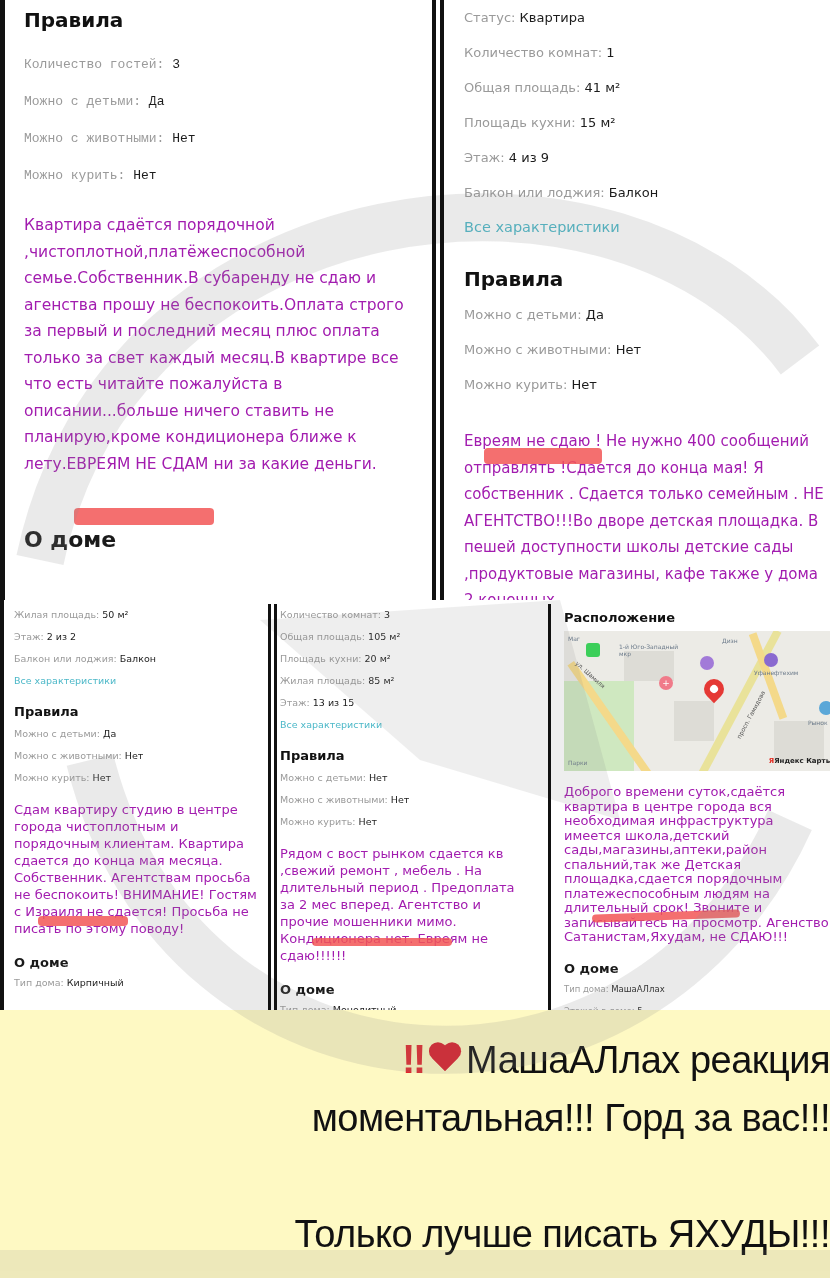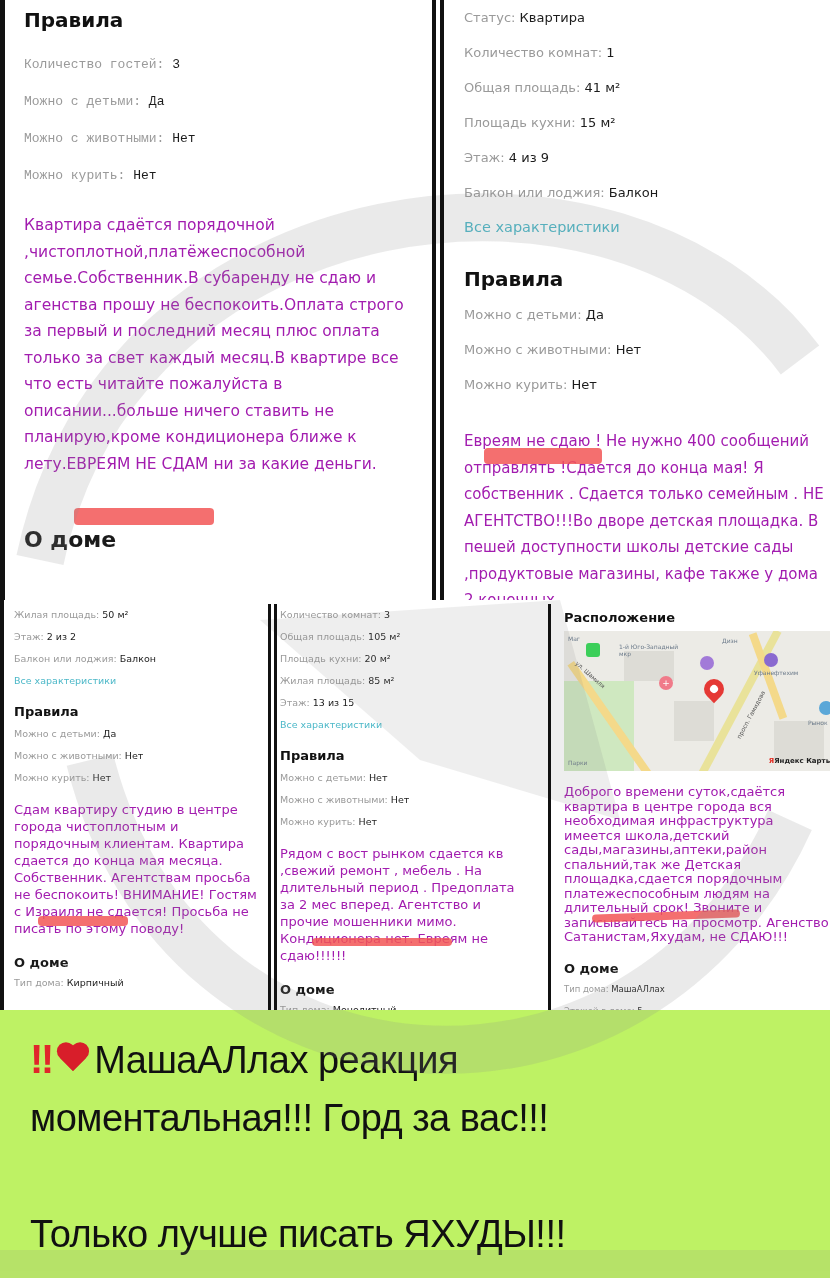--- a/index.html
+++ b/index.html
@@ -59,21 +59,21 @@
   .map .pin::after { content: ""; position: absolute; left: 6px; top: 6px; width: 8px; height: 8px; background: #fff; border-radius: 50%; }
   .map .poi { position: absolute; width: 14px; height: 14px; border-radius: 50%; font-size: 9px; color: #fff; text-align: center; line-height: 14px; }
   .map .lbl { position: absolute; font-size: 6px; color: #6b7a8a; }
   .map .lbl-road { position: absolute; font-size: 6px; color: #555; }
   .map .brand { position: absolute; right: 2px; bottom: 6px; font-size: 7px; font-weight: bold; color: #222; }
   .map .brand .y { color: #e1251b; }
 
   .hl { position: absolute; background: #f25656; opacity: 0.85; border-radius: 4px; z-index: 4; }
 
   
-  #caption { position: absolute; left: 0; top: 1010px; width: 830px; height: 268px; background: #bef264; padding: 20px 0 0 30px; z-index: 3; }
+  #caption { position: absolute; left: 0; top: 1010px; width: 830px; height: 268px; background: #fef9c3; padding: 20px 0 0 30px; z-index: 3; text-align: right; }
   #caption .line { font-family: "Liberation Sans", sans-serif; font-size: 38px; color: #111; line-height: 58px; font-weight: normal; letter-spacing: -0.5px; }
   .bangs { color: #e0262b; font-weight: bold; font-size: 40px; letter-spacing: -4px; margin-right: 6px; }
   .heart { display: inline-block; width: 34px; height: 32px; position: relative; margin-right: 4px; }
   .heart::before, .heart::after {
     content: ""; position: absolute; top: 2px; width: 18px; height: 28px; background: #d81e2a; border-radius: 18px 18px 0 0;
   }
   .heart::before { left: 17px; transform: rotate(-45deg); transform-origin: 0 100%; }
   .heart::after { left: -1px; transform: rotate(45deg); transform-origin: 100% 100%; }
 </style>
 </head>

